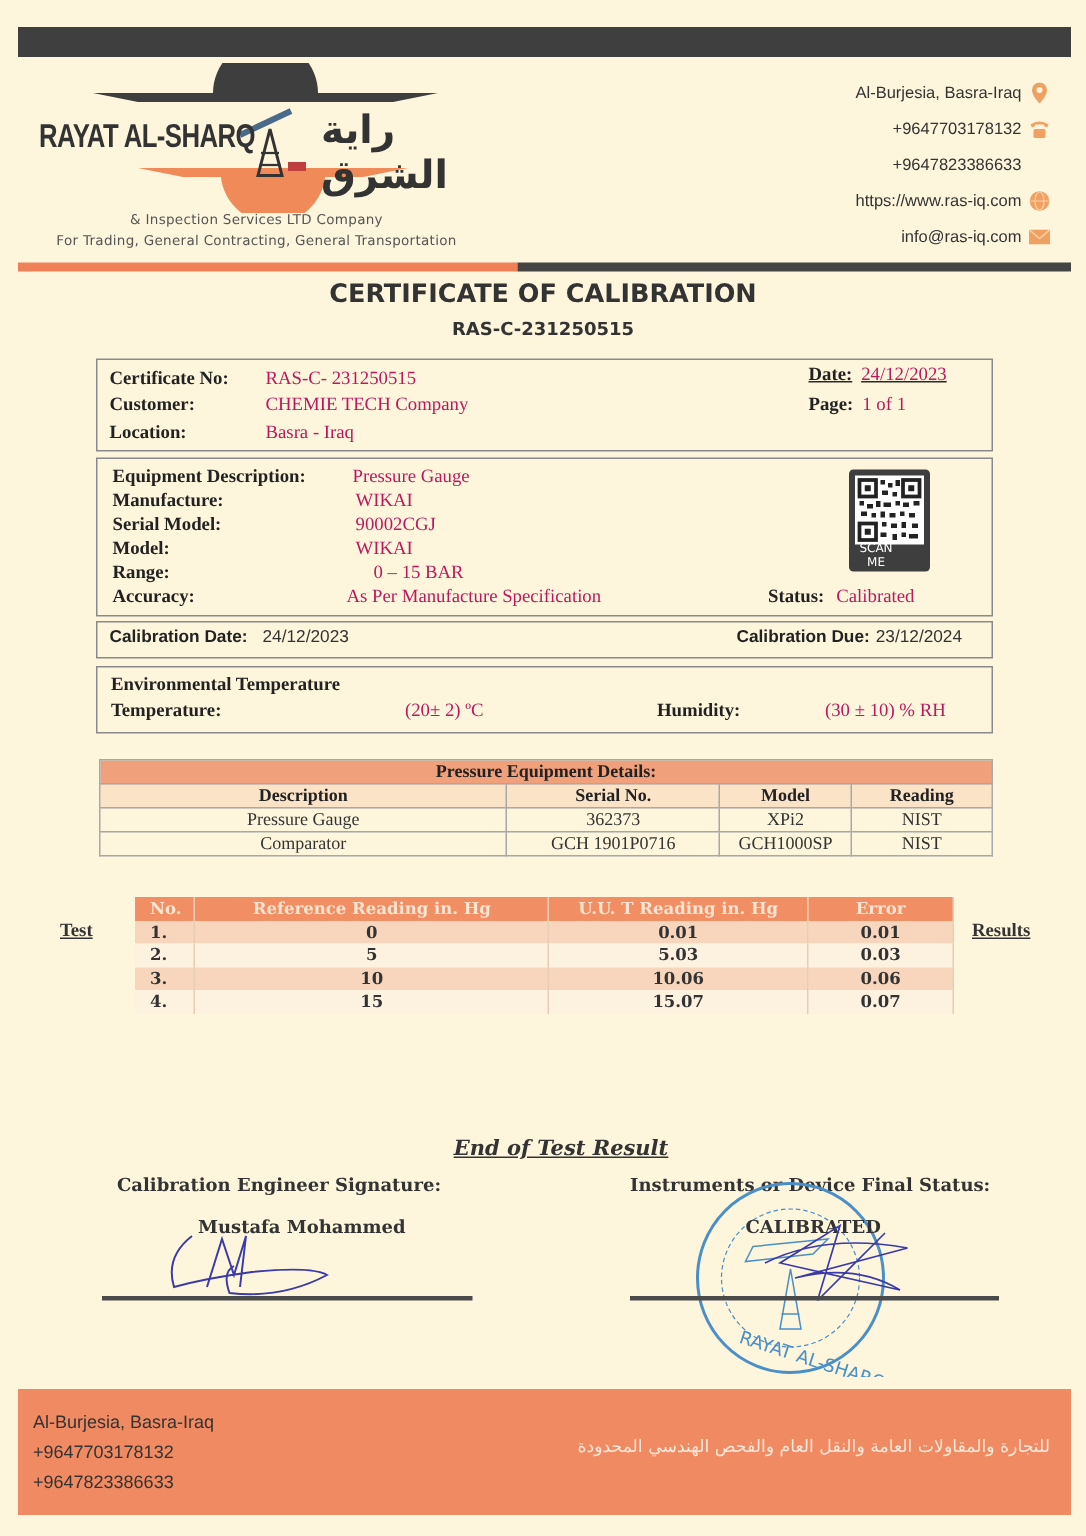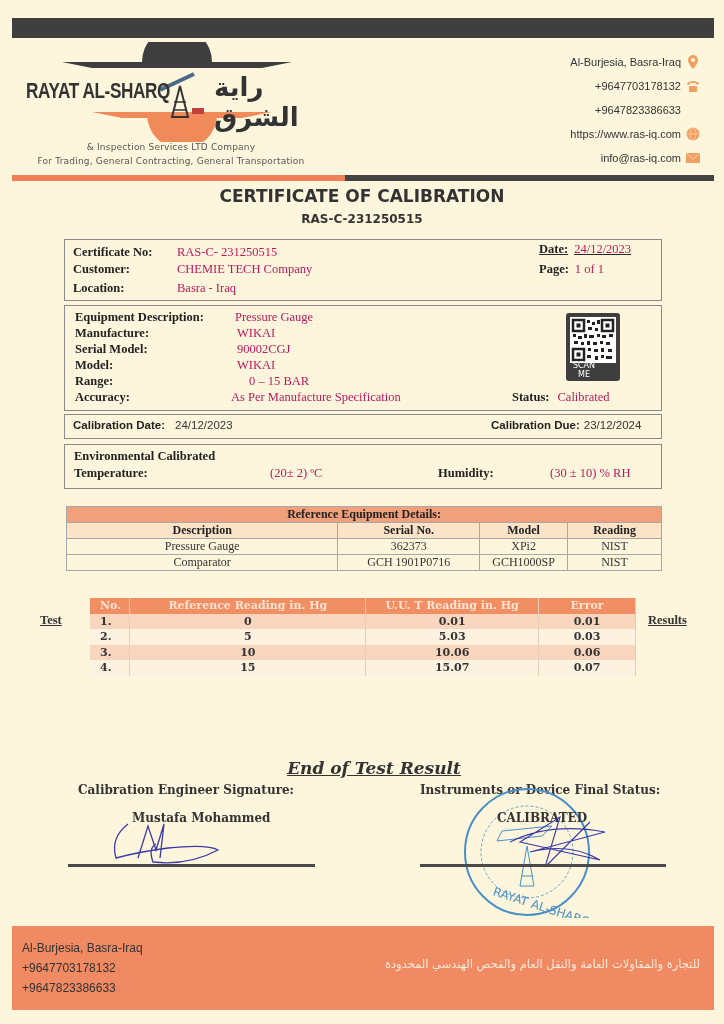--- a/index.html
+++ b/index.html
@@ -92,21 +92,21 @@
     border-right: 1px solid #e8cdb5;
   }
   .test-table th { background: #f28e64; color: #fde4d0; font-weight: bold; }
   .test-table td { font-weight: bold; color: #333; }
   .test-table tr.odd td { background: #f8d6bd; }
   .test-table tr.even td { background: #fdf1df; }
   .test-table td:first-child, .test-table th:first-child { text-align: left; padding-left: 10px; }
 
   
   .end-title { left: 0; top: 758px; width: 724px; text-align: center;
-    font-family: "DejaVu Serif", serif; font-weight: bold; font-style: italic; font-size: 17px; text-decoration: underline; color: #333; padding-left: 24px; }
+    font-family: "DejaVu Serif", serif; font-weight: bold; font-style: italic; font-size: 14px; text-decoration: underline; color: #333; padding-left: 24px; }
   .sig-lbl { left: 78px; top: 783px; font-family: "DejaVu Serif", serif; font-weight: bold; font-size: 12px; color: #333; }
   .sig-name { left: 132px; top: 811px; font-family: "DejaVu Serif", serif; font-weight: bold; font-size: 12px; color: #333; }
   .sig-line { left: 68px; top: 864px; width: 247px; height: 3px; background: #4a4a4a; }
   .status-lbl { left: 420px; top: 783px; font-family: "DejaVu Serif", serif; font-weight: bold; font-size: 12px; color: #333; }
   .status-val { left: 497px; top: 811px; font-family: "DejaVu Serif", serif; font-weight: bold; font-size: 12px; color: #333; }
   .status-line { left: 420px; top: 864px; width: 246px; height: 3px; background: #4a4a4a; }
 
   .stamp { left: 462px; top: 786px; width: 130px; height: 132px; }
   .signature { left: 108px; top: 818px; width: 120px; height: 50px; }
   .signature2 { left: 500px; top: 812px; width: 110px; height: 60px; }
@@ -301,42 +301,42 @@
     <span class="cal-val">24/12/2023</span>
   </div>
   <div class="kv" style="left:426px;top:4px;">
     <span class="cal-lbl" style="margin-right:4px">Calibration Due:</span>
     <span class="cal-val">23/12/2024</span>
   </div>
 </div>
 
 <div class="abs box box4">
   <div class="kv" style="left:9px;top:4px;">
-    <span class="lbl">Environmental Calibrated</span>
+    <span class="lbl">Environmental Temperature</span>
   </div>
   <div class="kv" style="left:9px;top:21px;">
     <span class="lbl" style="width:196px">Temperature:</span>
     <span class="val">(20± 2) ºC</span>
   </div>
   <div class="kv" style="left:373px;top:21px;">
     <span class="lbl" style="width:112px">Humidity:</span>
     <span class="val">(30 ± 10) % RH</span>
   </div>
 </div>
 
 <table class="ref-table">
   <colgroup>
       <col style="width:272px">
       <col style="width:142px">
       <col style="width:88px">
       <col style="width:94px">
     </colgroup>
   <tbody>
       <tr class="head-row">
-    <th colspan="4">Reference Equipment Details:</th>
+    <th colspan="4">Pressure Equipment Details:</th>
   </tr>
   <tr class="col-row">
     <th>Description</th>
     <th>Serial No.</th>
     <th>Model</th>
     <th>Reading</th>
   </tr>
   <tr>
     <td>Pressure Gauge</td>
     <td>362373</td>

